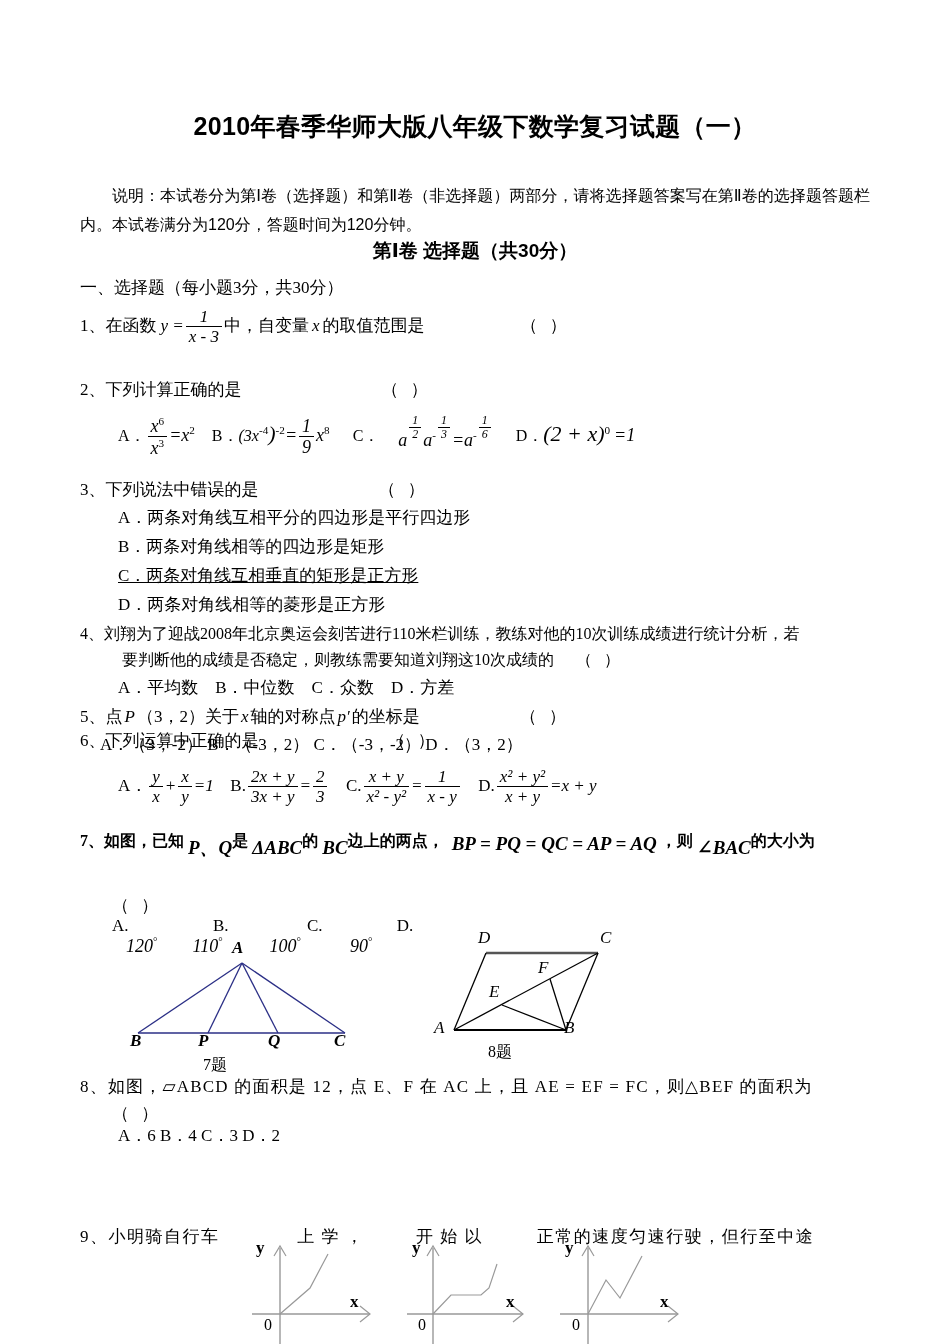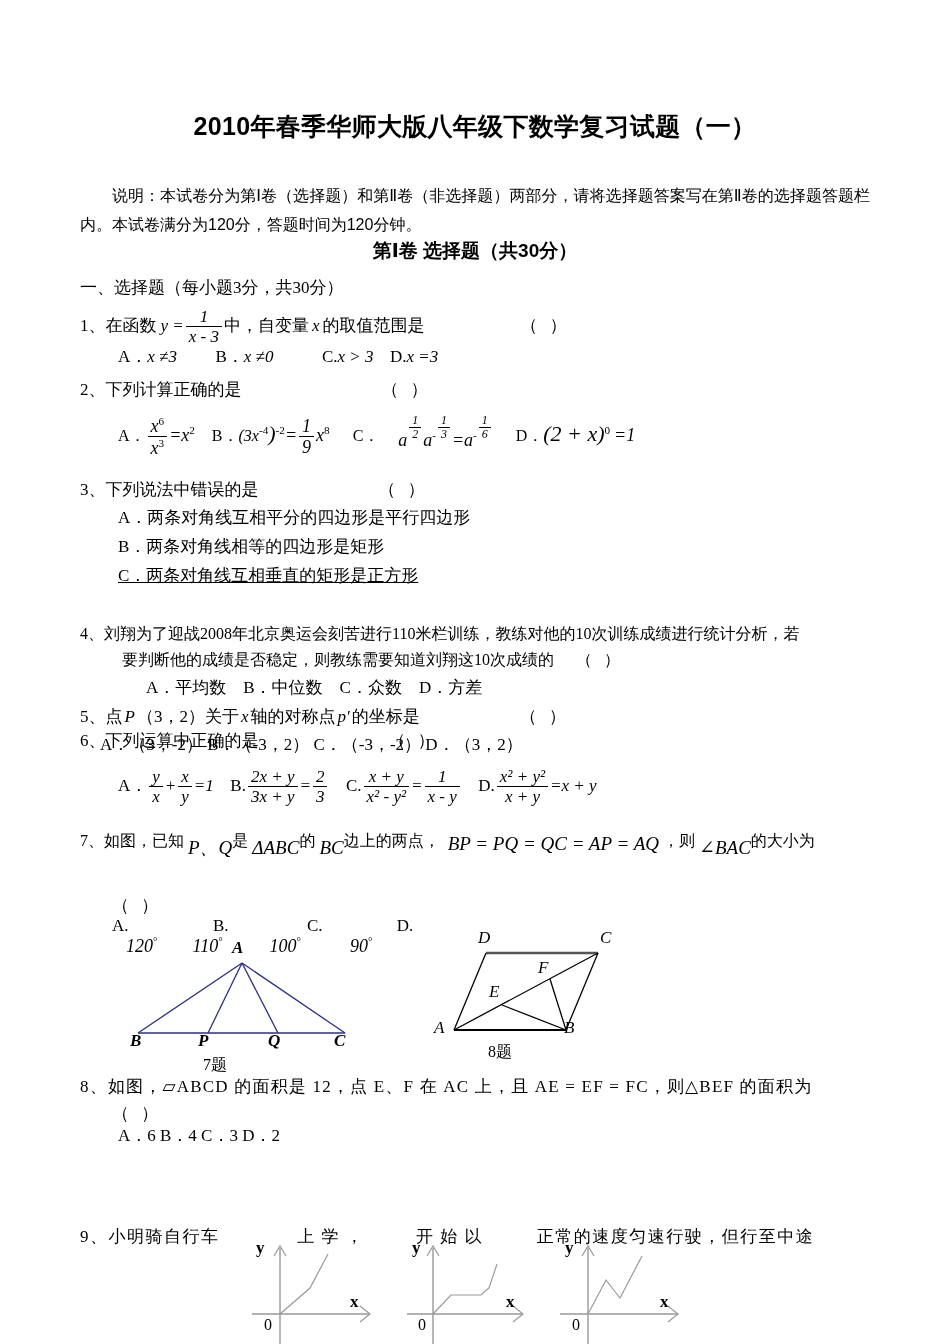--- a/index.html
+++ b/index.html
@@ -142,29 +142,20 @@
 
   <div class="instructions">说明：本试卷分为第Ⅰ卷（选择题）和第Ⅱ卷（非选择题）两部分，请将选择题答案写在第Ⅱ卷的选择题答题栏内。本试卷满分为120分，答题时间为120分钟。</div>
 
   <div class="section-heading">第Ⅰ卷 选择题（共30分）</div>
 
   <div class="part-label">一、选择题（每小题3分，共30分）</div>
 
   <div class="q" style="left:80px; top:308px;">
     <span>1、</span><span>在函数</span><span class="mathit" style="margin-left:4px;">y =</span><span class="frac"><span class="num">1</span><span class="den">x - 3</span></span><span>中，自变量</span><span class="mathit" style="margin:0 3px;">x</span><span>的取值范围是</span><span class="paren" style="margin-left:96px;">（  ）</span>
   </div>
-  <div class="opts" style="left:118px; top:345px;">
-    <span class="opt-label">A．</span><span class="mathit">x ≠3</span>
-    <span style="display:inline-block;width:30px;"></span>
-    <span class="opt-label">B．</span><span class="mathit">x ≠0</span>
-    <span style="display:inline-block;width:40px;"></span>
-    <span class="opt-label">C.</span><span class="mathit">x &gt; 3</span>
-    <span style="display:inline-block;width:8px;"></span>
-    <span class="opt-label">D.</span><span class="mathit">x =3</span>
-  </div>
 
   <div class="q" style="left:80px; top:378px;">
     <span>2、</span><span>下列计算正确的是</span><span class="paren" style="margin-left:140px;">（  ）</span>
   </div>
   <div class="opts" style="left:118px; top:410px; font-size:18px;">
     
     <span class="opt-label" style="font-size:16px;">A．</span><span class="frac"><span class="num"><span class="mathit">x</span><span class="supn">6</span></span><span class="den"><span class="mathit">x</span><span class="supn">3</span></span></span><span class="mathit">=x</span><span class="supn">2</span>
     <span style="display:inline-block;width:8px;"></span>
     
     <span class="opt-label" style="font-size:16px;">B．</span><span class="mathit" style="font-size:16px;">(3x</span><span class="supn">-4</span><span class="mathit" style="font-size:22px;">)</span><span class="supn">-2</span><span class="mathit">=</span><span class="frac"><span class="num">1</span><span class="den">9</span></span><span class="mathit">x</span><span class="supn">8</span>
@@ -177,28 +168,29 @@
     
     <span class="opt-label" style="font-size:16px;">D．</span><span class="mathit" style="font-size:22px;text-align:center;">(2 + x)</span><span class="supn">0</span><span class="mathit" style="margin-left:4px;">=1</span>
   </div>
 
   <div class="q" style="left:80px; top:478px;">
     <span>3、</span><span>下列说法中错误的是</span><span class="paren" style="margin-left:120px;">（  ）</span>
   </div>
   <div class="q" style="left:118px; top:506px;">A．两条对角线互相平分的四边形是平行四边形</div>
   <div class="q" style="left:118px; top:535px;">B．两条对角线相等的四边形是矩形</div>
   <div class="q" style="left:118px; top:564px;text-decoration:underline;">C．两条对角线互相垂直的矩形是正方形</div>
+  <div class="q" style="left:118px; top:593px;">D．两条对角线相等的菱形是正方形</div>
 
   <div class="q" style="left:80px; top:622px; font-size:16px;font-family:Liberation Serif, serif;">
     <span>4、</span><span>刘翔为了迎战2008年北京奥运会刻苦进行110米栏训练，教练对他的10次训练成绩进行统计分析，若</span>
   </div>
   <div class="q" style="left:122px; top:648px; font-size:16px;">
     <span>要判断他的成绩是否稳定，则教练需要知道刘翔这10次成绩的</span><span class="paren" style="margin-left:22px;">（  ）</span>
   </div>
-  <div class="opts" style="left:118px; top:676px;margin-left:28px;">A．平均数　B．中位数　C．众数　D．方差</div>
+  <div class="opts" style="left:118px; top:676px;">A．平均数　B．中位数　C．众数　D．方差</div>
 
   <div class="q" style="left:80px; top:705px;">
     <span>5、</span><span>点</span><span class="mathit" style="margin:0 2px;">P</span><span>（3，2）关于</span><span class="mathit" style="margin:0 2px;">x</span><span>轴的对称点</span><span class="mathit" style="margin:0 2px;">p′</span><span>的坐标是</span><span class="paren" style="margin-left:100px;">（  ）</span>
   </div>
   <div class="opts" style="left:100px; top:733px;">A．（3，-2）  B．（-3，2）  C．（-3，-2）    D．（3，2）</div>
 
   <div class="q" style="left:80px; top:728px; top:728px;"></div>
   <div class="q" style="left:80px; top:729px;">
     <span>6、</span><span>下列运算中正确的是</span><span class="paren" style="margin-left:130px;">（  ）</span>
   </div>
@@ -209,21 +201,21 @@
     
     <span class="opt-label">B.</span><span class="frac"><span class="num">2x + y</span><span class="den">3x + y</span></span><span class="mathit">=</span><span class="frac"><span class="num">2</span><span class="den">3</span></span>
     <span style="display:inline-block;width:8px;"></span>
     
     <span class="opt-label">C.</span><span class="frac"><span class="num">x + y</span><span class="den">x² - y²</span></span><span class="mathit">=</span><span class="frac"><span class="num">1</span><span class="den">x - y</span></span>
     <span style="display:inline-block;width:8px;"></span>
     
     <span class="opt-label">D.</span><span class="frac"><span class="num">x² + y²</span><span class="den">x + y</span></span><span class="mathit">=x + y</span>
   </div>
 
-  <div class="q" style="left:80px; top:828px; font-size:16px;">
+  <div class="q" style="left:80px; top:828px; font-size:16px;font-weight:bold;">
     <span>7、</span><span>如图，已知</span>
     <span class="mathit" style="font-size:19px;display:inline-block;position:relative;top:8px;">P、Q</span><span>是</span>
     <span class="mathit" style="font-size:19px;display:inline-block;position:relative;top:8px;">ΔABC</span><span>的</span>
     <span class="mathit" style="font-size:19px;display:inline-block;position:relative;top:8px;">BC</span><span>边上的两点，</span>
     <span class="mathit" style="font-size:19px;display:inline-block;position:relative;top:4px;margin:0 4px;">BP = PQ = QC = AP = AQ</span><span>，则</span>
     <span class="mathit" style="font-size:19px;display:inline-block;position:relative;top:8px;">∠BAC</span><span>的大小为</span>
   </div>
   <div class="q" style="left:112px; top:894px;">
     <span class="paren">（  ）</span>
   </div>

